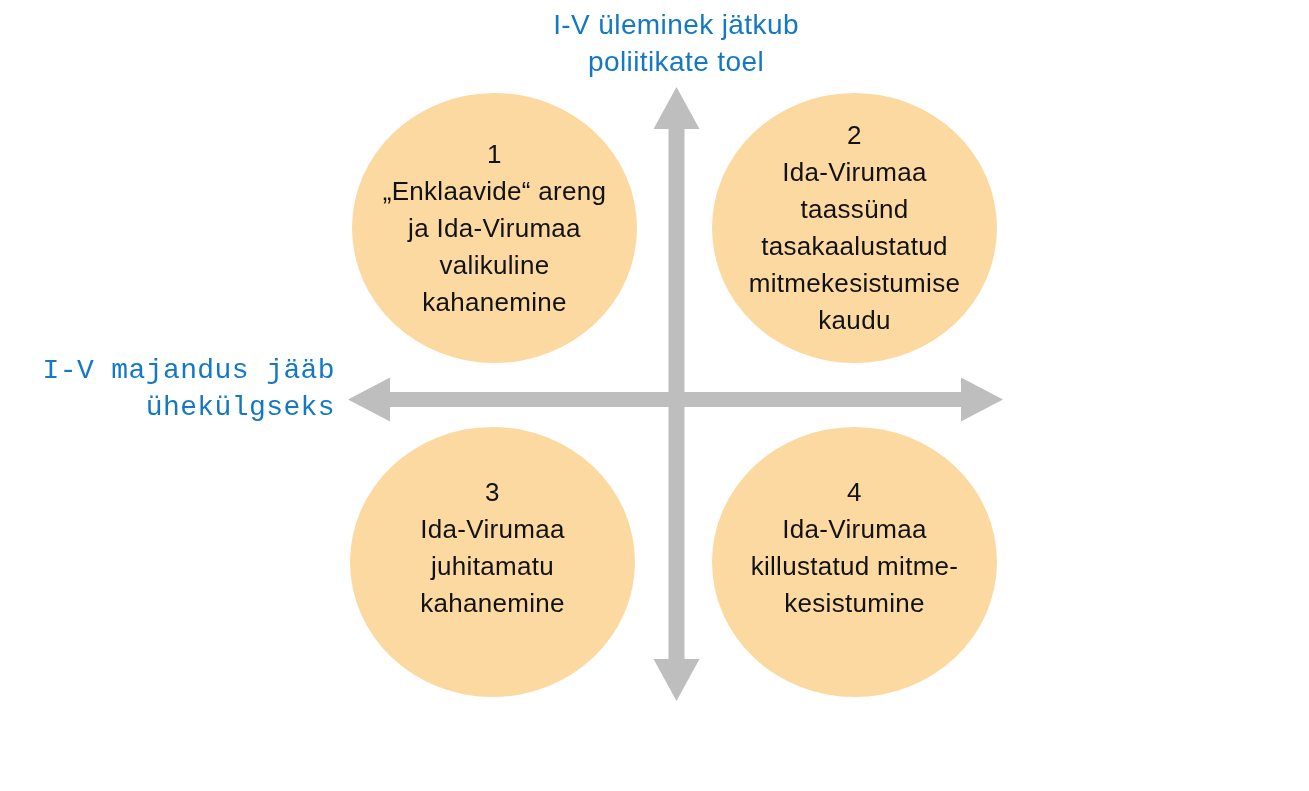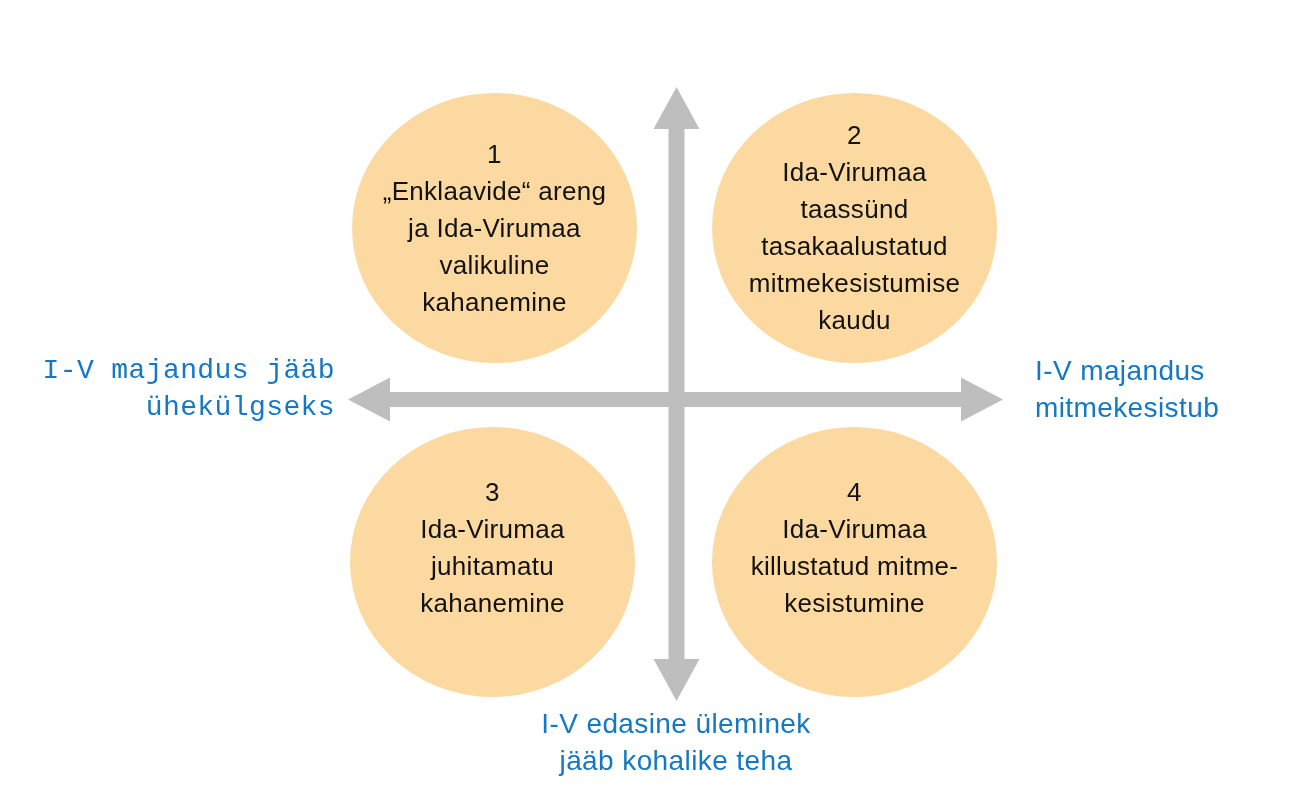--- a/index.html
+++ b/index.html
@@ -67,26 +67,24 @@
 </head>
 <body>
 
 <div class="canvas">
 
   <svg class="axes-svg" viewBox="0 0 1309 791" aria-hidden="true">
     <polygon points="348,399.5 390,377.5 390,392 961,392 961,377.5 1003,399.5 961,421.5 961,407 390,407 390,421.5"></polygon>
     <polygon points="676.5,87 699.5,129 684.5,129 684.5,659 699.5,659 676.5,701 653.5,659 668.5,659 668.5,129 653.5,129"></polygon>
   </svg>
 
-  <div class="axis-label bottom">I-V edasine üleminek
-jääb kohalike teha</div>
+  <div class="axis-label top">I-V üleminek jätkub
+poliitikate toel</div>
   <div class="axis-label left">I-V majandus jääb
 ühekülgseks</div>
-  <div class="axis-label right">I-V majandus
-mitmekesistub</div>
 
   <div class="circle c1">
     <div class="num">1</div>
     <div class="body">„Enklaavide“ areng
 ja Ida-Virumaa
 valikuline
 kahanemine</div>
   </div>
 
   <div class="circle c2">

